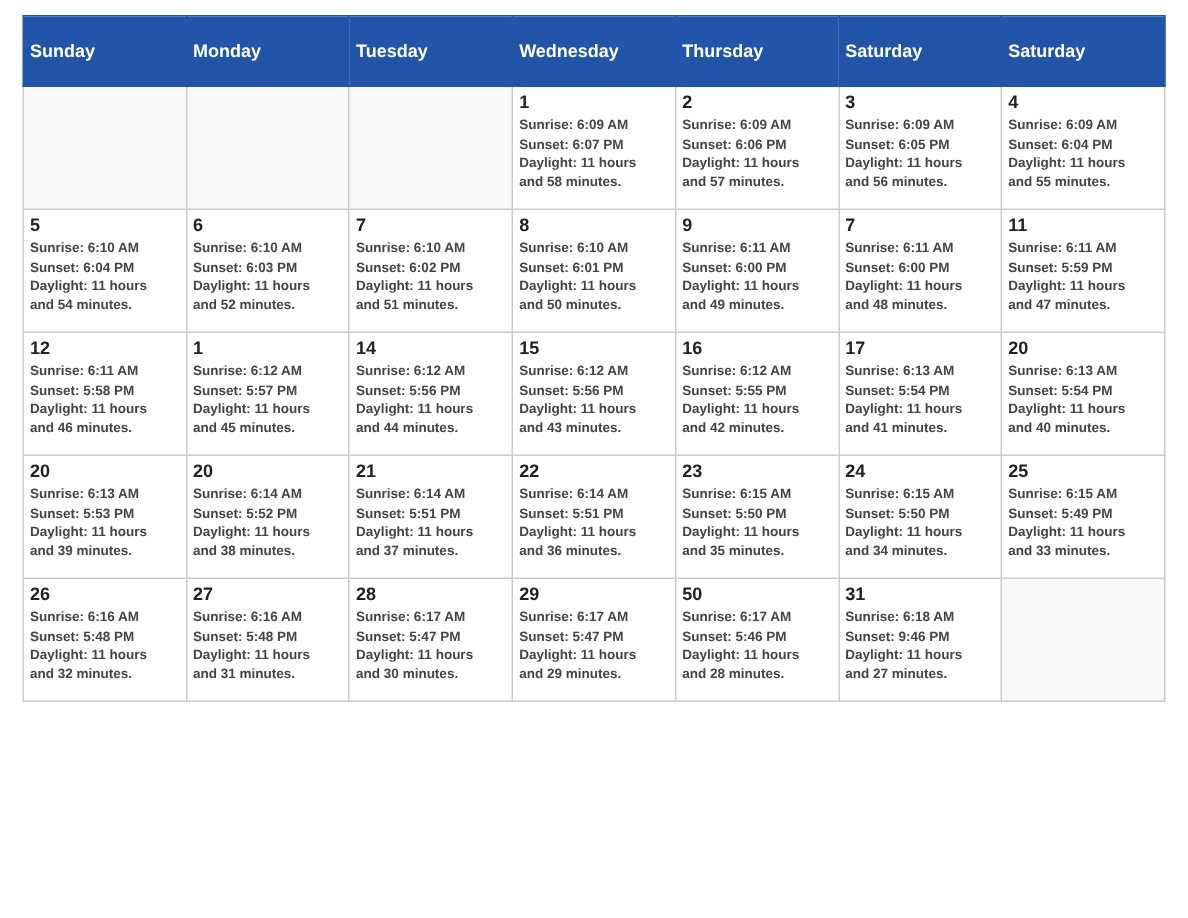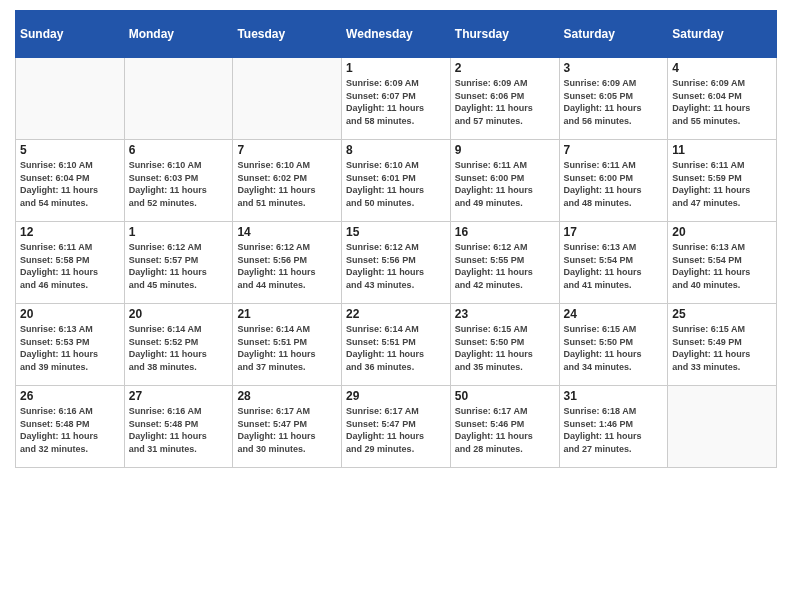--- a/index.html
+++ b/index.html
@@ -326,21 +326,21 @@
           <td>
             <div class="day-number">50</div>
             <div class="day-info" style="white-space: pre-line;">Sunrise: 6:17 AM
 Sunset: 5:46 PM
 Daylight: 11 hours
 and 28 minutes.</div>
           </td>
           <td>
             <div class="day-number">31</div>
             <div class="day-info" style="white-space: pre-line;">Sunrise: 6:18 AM
-Sunset: 1:46 PM
+Sunset: 9:46 PM
 Daylight: 11 hours
 and 27 minutes.</div>
           </td>
           <td class="empty"></td>
         </tr>
       </tbody>
   </table>
 </div>
 
 </body></html>

